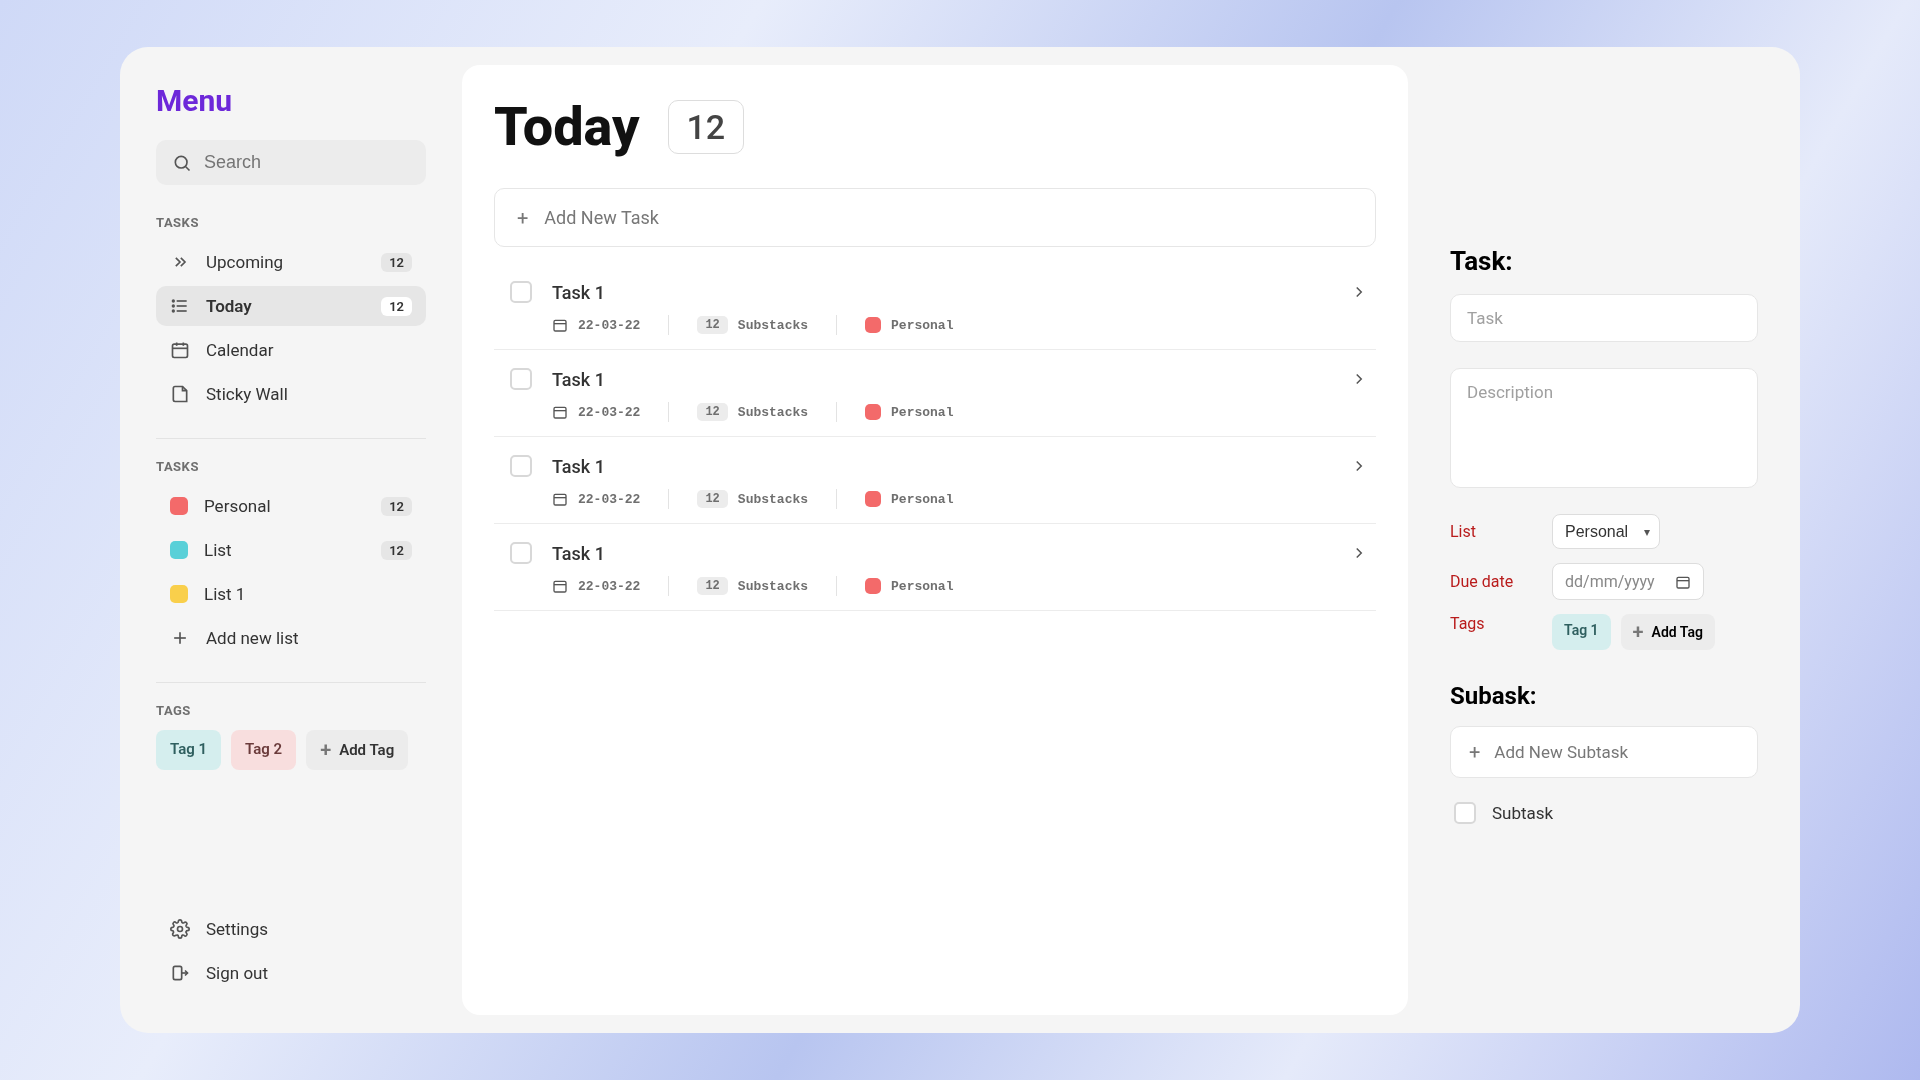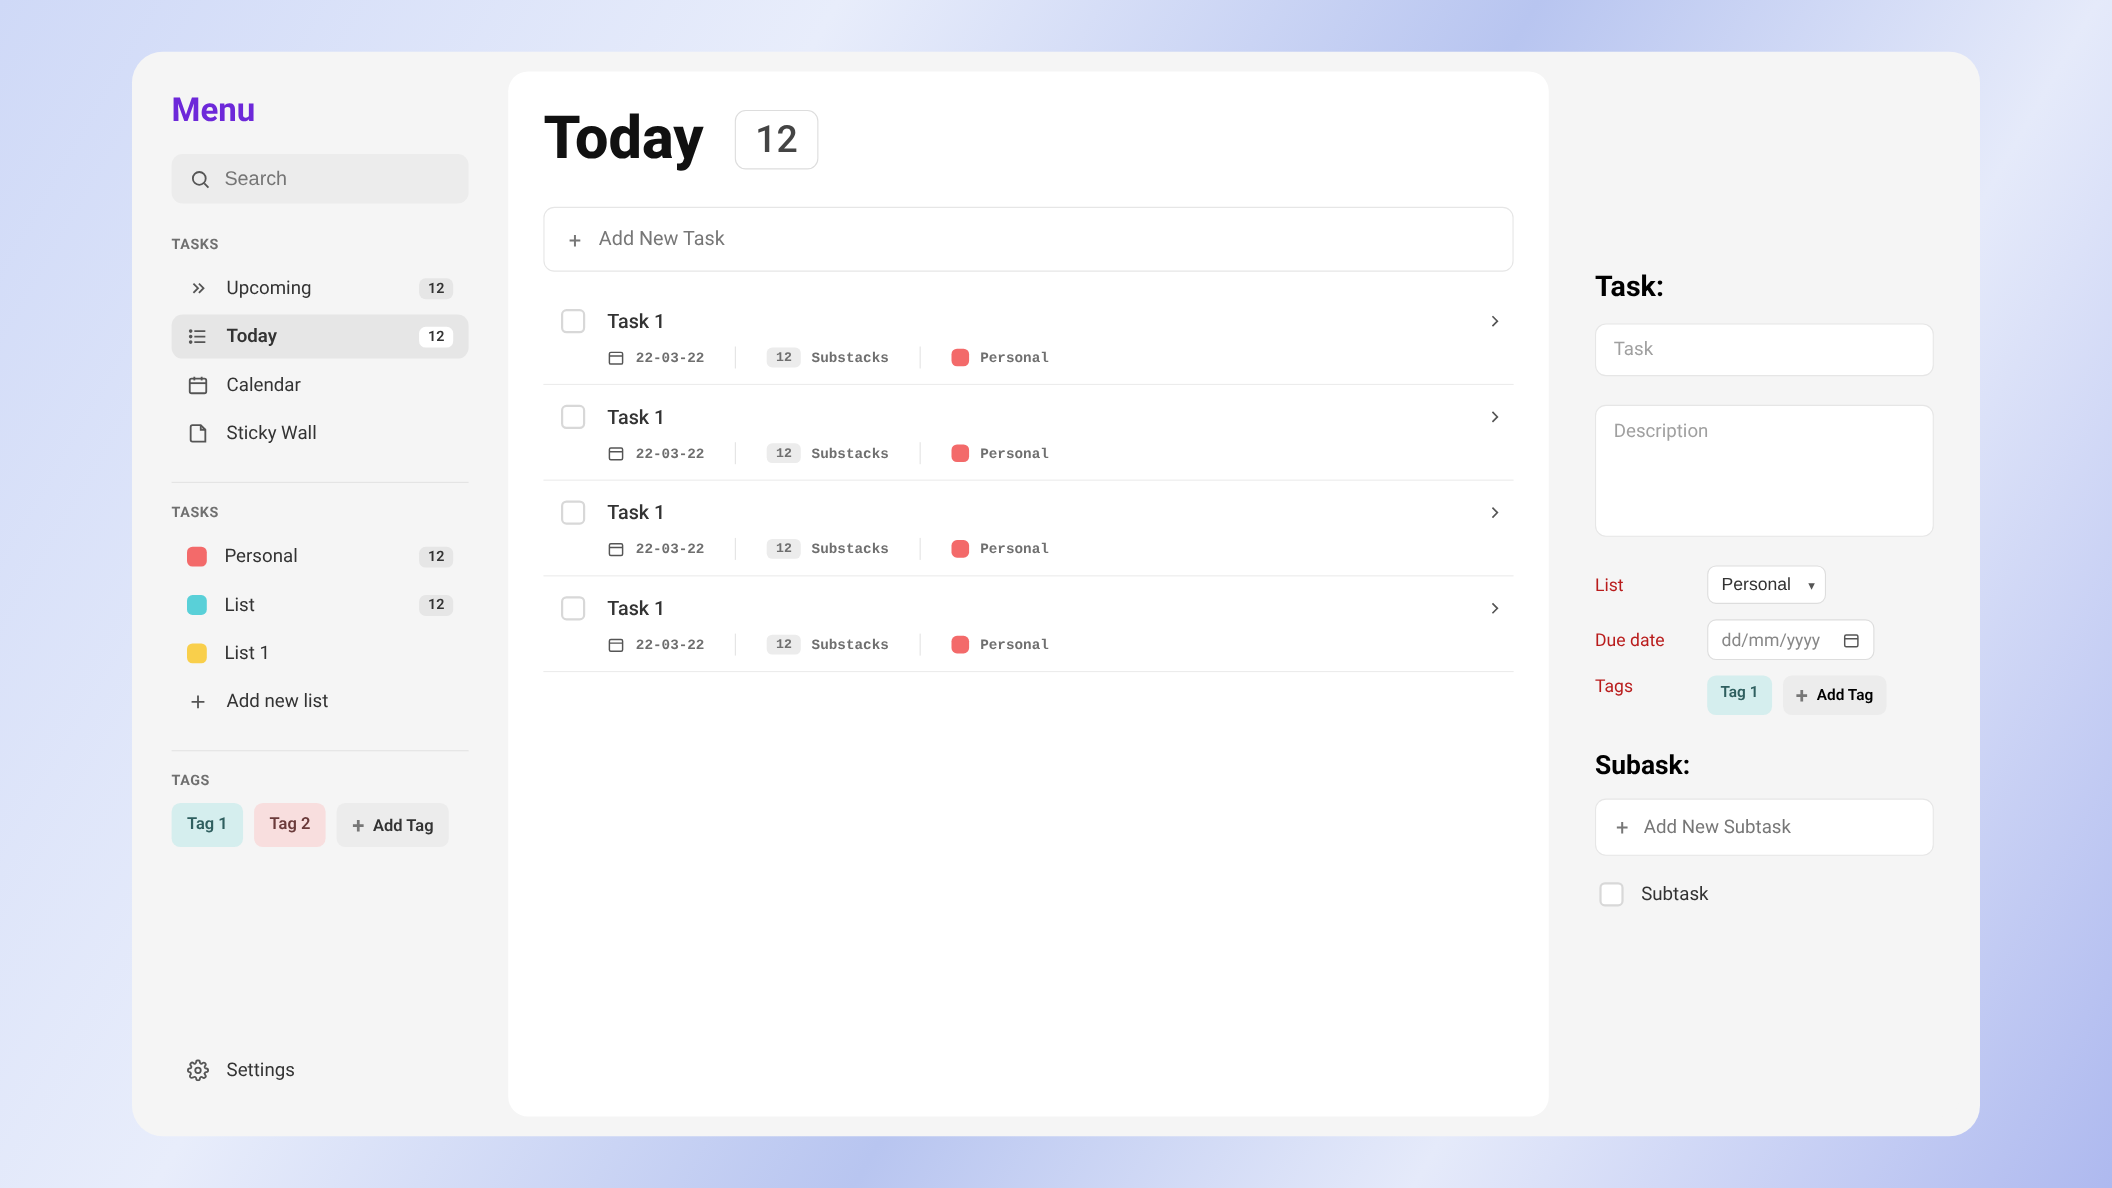--- a/index.html
+++ b/index.html
@@ -197,20 +197,30 @@
     <div class="sidebar-bottom">
       <div class="bottom-link">
         <span class="icon">
           <svg viewBox="0 0 24 24">
               <circle cx="12" cy="12" r="3"></circle>
               <path d="M19.4 15a1.7 1.7 0 0 0 .34 1.87l.06.06a2 2 0 1 1-2.83 2.83l-.06-.06a1.7 1.7 0 0 0-1.87-.34 1.7 1.7 0 0 0-1 1.56V21a2 2 0 1 1-4 0v-.09a1.7 1.7 0 0 0-1-1.56 1.7 1.7 0 0 0-1.87.34l-.6.06a2 2 0 1 1-2.83-2.83l.06-.06a1.7 1.7 0 0 0 .34-1.87 1.7 1.7 0 0 0-1.56-1H3a2 2 0 1 1 0-4h.09a1.7 1.7 0 0 0 1.56-1 1.7 1.7 0 0 0-.34-1.87l-.06-.06a2 2 0 1 1 2.83-2.83l.06.06a1.7 1.7 0 0 0 1.87.34H9a1.7 1.7 0 0 0 1-1.56V3a2 2 0 1 1 4 0v.09a1.7 1.7 0 0 0 1 1.56 1.7 1.7 0 0 0 1.87-.34l.06-.06a2 2 0 1 1 2.83 2.83l-.06.06a1.7 1.7 0 0 0-.34 1.87V9a1.7 1.7 0 0 0 1.56 1H21a2 2 0 1 1 0 4h-.09a1.7 1.7 0 0 0-1.56 1z"></path>
             </svg>
         </span>
         <span>Settings</span>
       </div>
+      <div class="bottom-link">
+        <span class="icon">
+          <svg viewBox="0 0 24 24">
+              <rect x="4" y="4" width="10" height="16" rx="2"></rect>
+              <line x1="14" y1="12" x2="21" y2="12"></line>
+              <polyline points="18 9 21 12 18 15"></polyline>
+            </svg>
+        </span>
+        <span>Sign out</span>
+      </div>
     </div>
   </aside>
 
   <main class="main">
     <div class="main-header">
       <div class="main-title">Today</div>
       <div class="main-count">12</div>
     </div>
 
     <div class="add-task-row">

